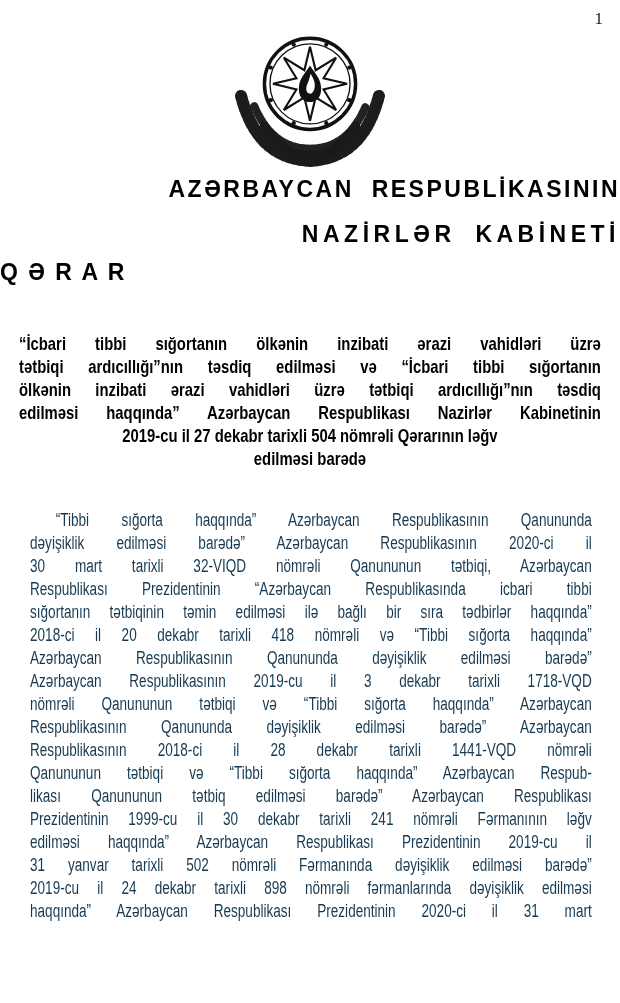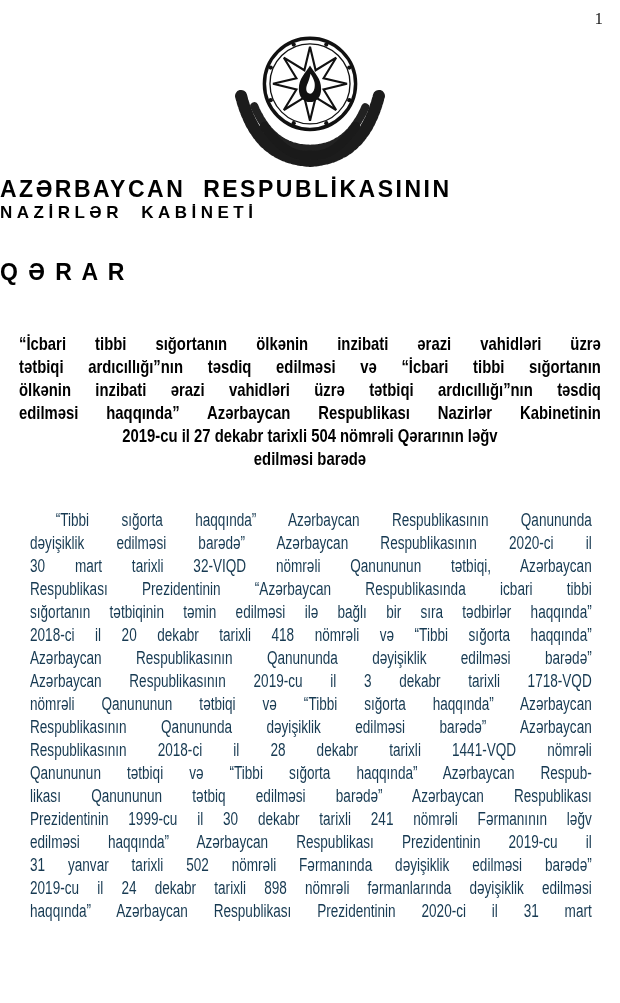--- a/index.html
+++ b/index.html
@@ -30,35 +30,35 @@
     left: 0;
     width: 100%;
     display: flex;
     justify-content: center;
   }
   .org-block {
     position: absolute;
     top: 176px;
     left: 0;
     width: 100%;
-    text-align: left;
+    text-align: right;
     font-weight: 700;
     color: #000;
   }
   .org-line1 {
     font-size: 23px;
     letter-spacing: 2.5px;
     word-spacing: 9px;
     white-space: nowrap;
   }
   .org-line2 {
-    font-size: 17px;
+    font-size: 23px;
     letter-spacing: 4.5px;
     word-spacing: 9px;
-    margin-top: 0;
+    margin-top: 18px;
     white-space: nowrap;
   }
   .doc-type {
     position: absolute;
     top: 259px;
     left: 0;
     width: 100%;
     text-align: left;
     font-weight: 700;
     font-size: 23px;

